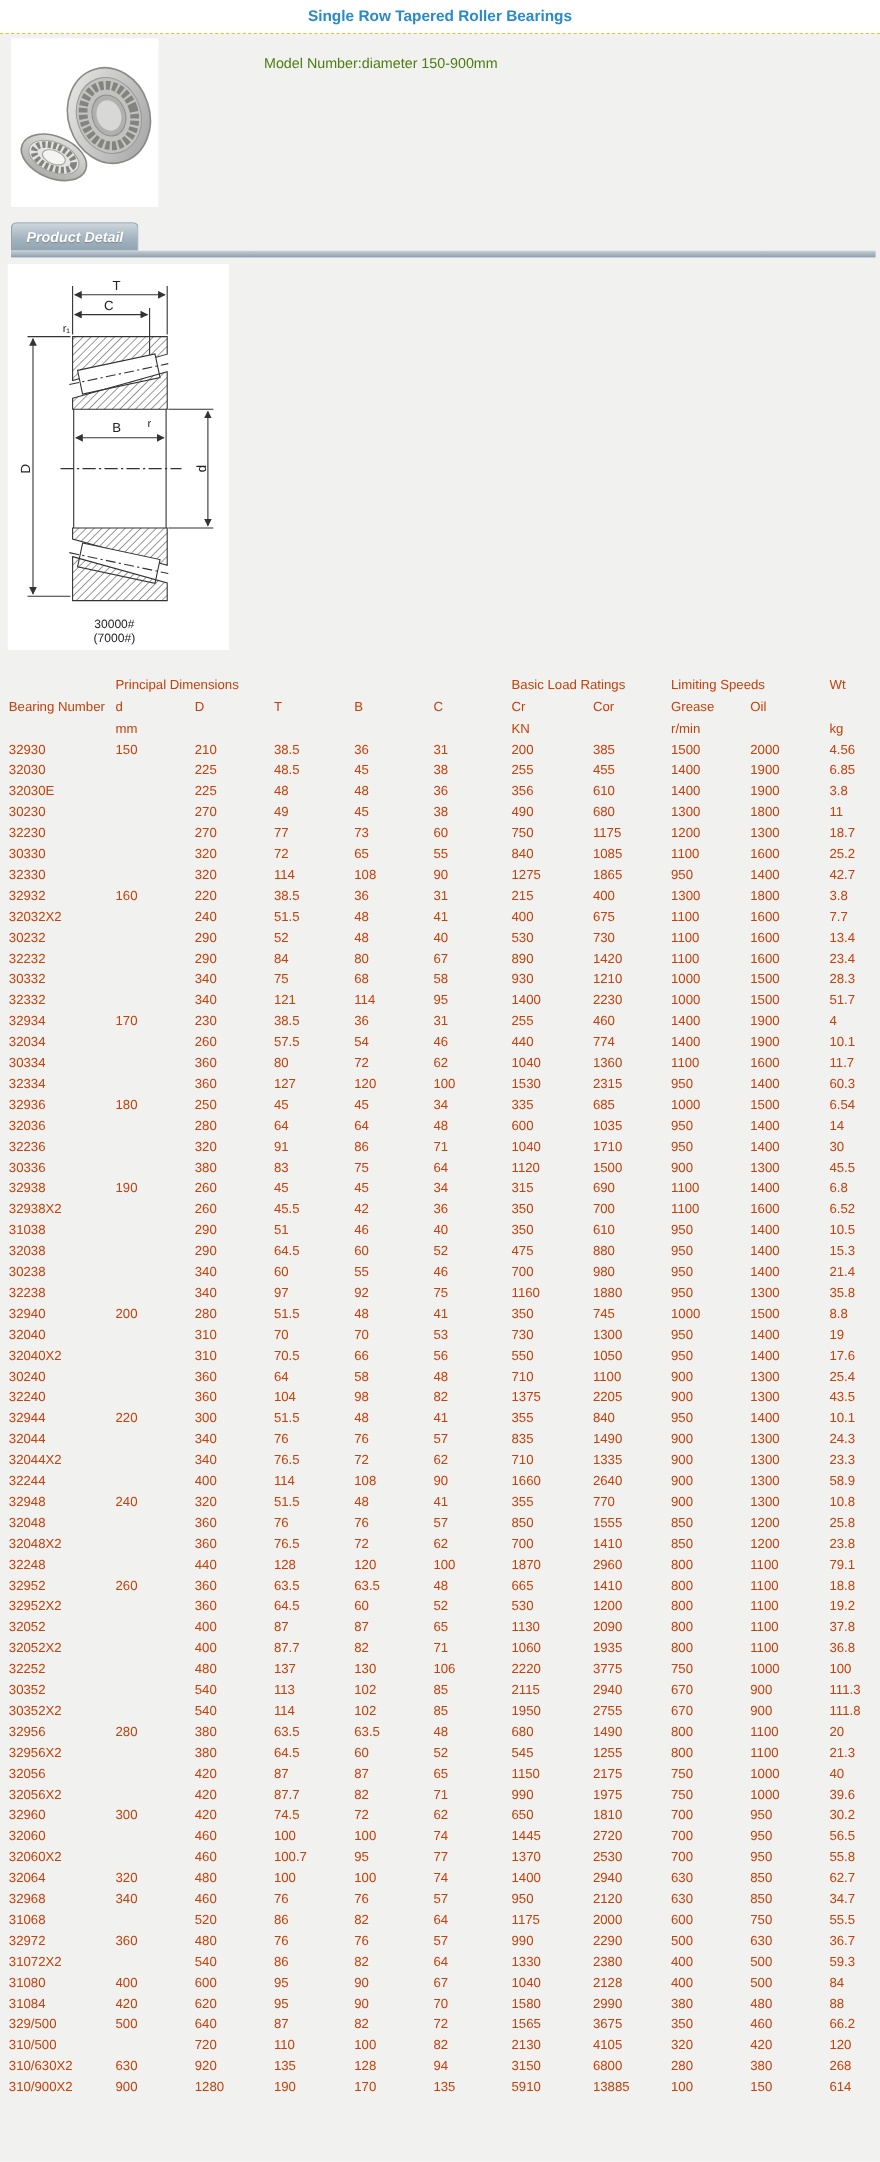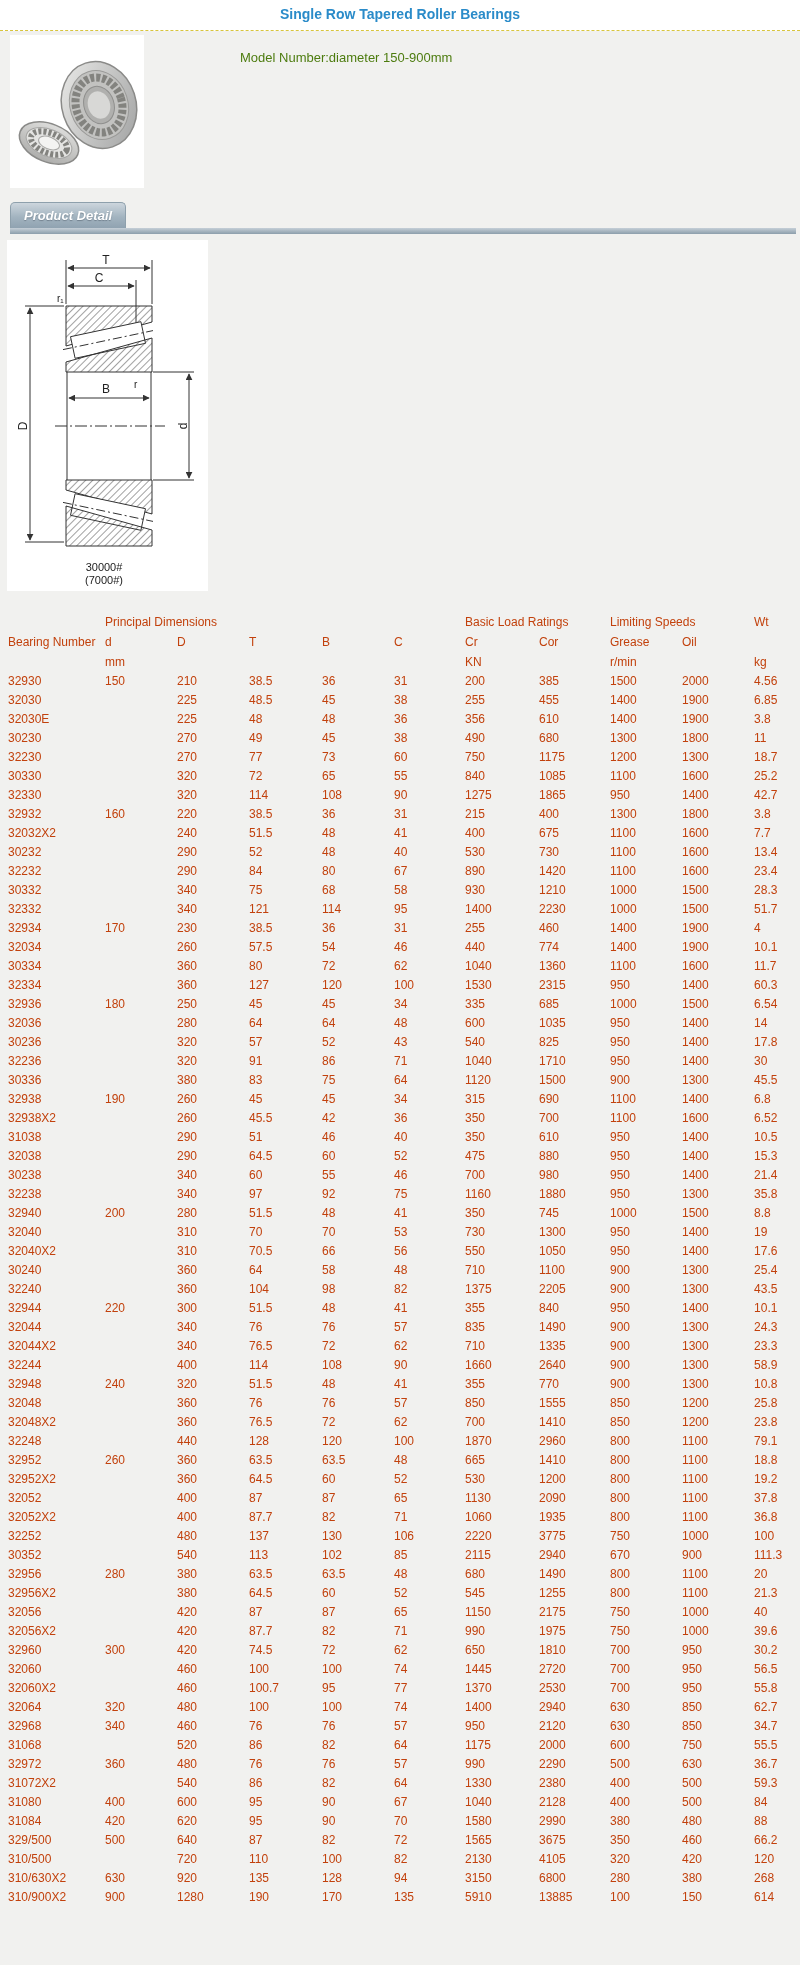--- a/index.html
+++ b/index.html
@@ -424,33 +424,20 @@
             <td>64</td>
             <td>64</td>
             <td>48</td>
             <td>600</td>
             <td>1035</td>
             <td>950</td>
             <td>1400</td>
             <td>14</td>
           </tr>
           <tr>
-            <td>30236</td>
-            <td></td>
-            <td>320</td>
-            <td>57</td>
-            <td>52</td>
-            <td>43</td>
-            <td>540</td>
-            <td>825</td>
-            <td>950</td>
-            <td>1400</td>
-            <td>17.8</td>
-          </tr>
-          <tr>
             <td>32236</td>
             <td></td>
             <td>320</td>
             <td>91</td>
             <td>86</td>
             <td>71</td>
             <td>1040</td>
             <td>1710</td>
             <td>950</td>
             <td>1400</td>
@@ -788,20 +775,33 @@
             <td>113</td>
             <td>102</td>
             <td>85</td>
             <td>2115</td>
             <td>2940</td>
             <td>670</td>
             <td>900</td>
             <td>111.3</td>
           </tr>
           <tr>
+            <td>30352X2</td>
+            <td></td>
+            <td>540</td>
+            <td>114</td>
+            <td>102</td>
+            <td>85</td>
+            <td>1950</td>
+            <td>2755</td>
+            <td>670</td>
+            <td>900</td>
+            <td>111.8</td>
+          </tr>
+          <tr>
             <td>32956</td>
             <td>280</td>
             <td>380</td>
             <td>63.5</td>
             <td>63.5</td>
             <td>48</td>
             <td>680</td>
             <td>1490</td>
             <td>800</td>
             <td>1100</td>

